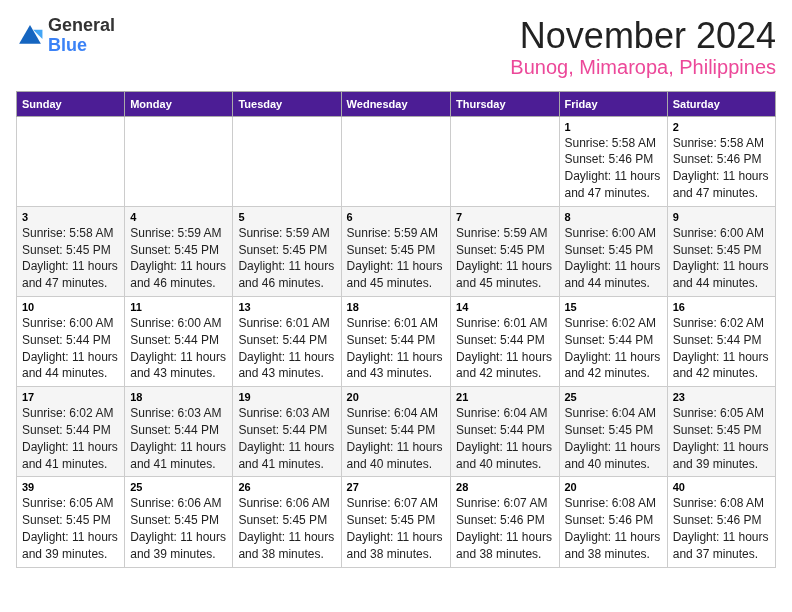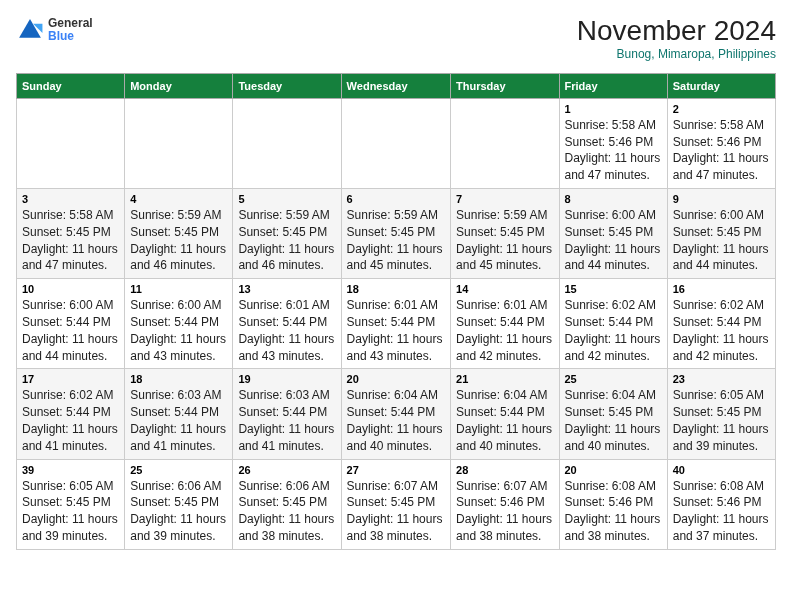--- a/index.html
+++ b/index.html
@@ -15,48 +15,48 @@
       justify-content: space-between;
       align-items: flex-start;
       margin-bottom: 12px;
     }
     .logo {
       display: flex;
       align-items: center;
       gap: 4px;
     }
     .logo-text {
-      font-size: 12px;
+      font-size: 18px;
       font-weight: bold;
       line-height: 1.1;
     }
     .logo-general { color: #333; }
     .logo-blue { color: #3b82f6; }
     .logo-icon {
       width: 28px;
       height: 28px;
     }
     .title-block { text-align: right; }
     .month-title {
-      font-size: 28px;
+      font-size: 36px;
       font-weight: 300;
       color: #222;
       line-height: 1.1;
     }
     .location {
-      font-size: 12px;
-      color: #0f766e;
+      font-size: 20px;
+      color: #ec4899;
     }
     .calendar {
       width: 100%;
       border-collapse: collapse;
       font-size: 10px;
     }
     .calendar th {
-      background-color: #15803d;
+      background-color: #4c1d95;
       color: #fff;
       text-align: left;
       padding: 6px 5px;
       font-size: 11px;
       font-weight: bold;
       border: 1px solid #aaa;
     }
     .calendar td {
       border: 1px solid #ccc;
       vertical-align: top;

